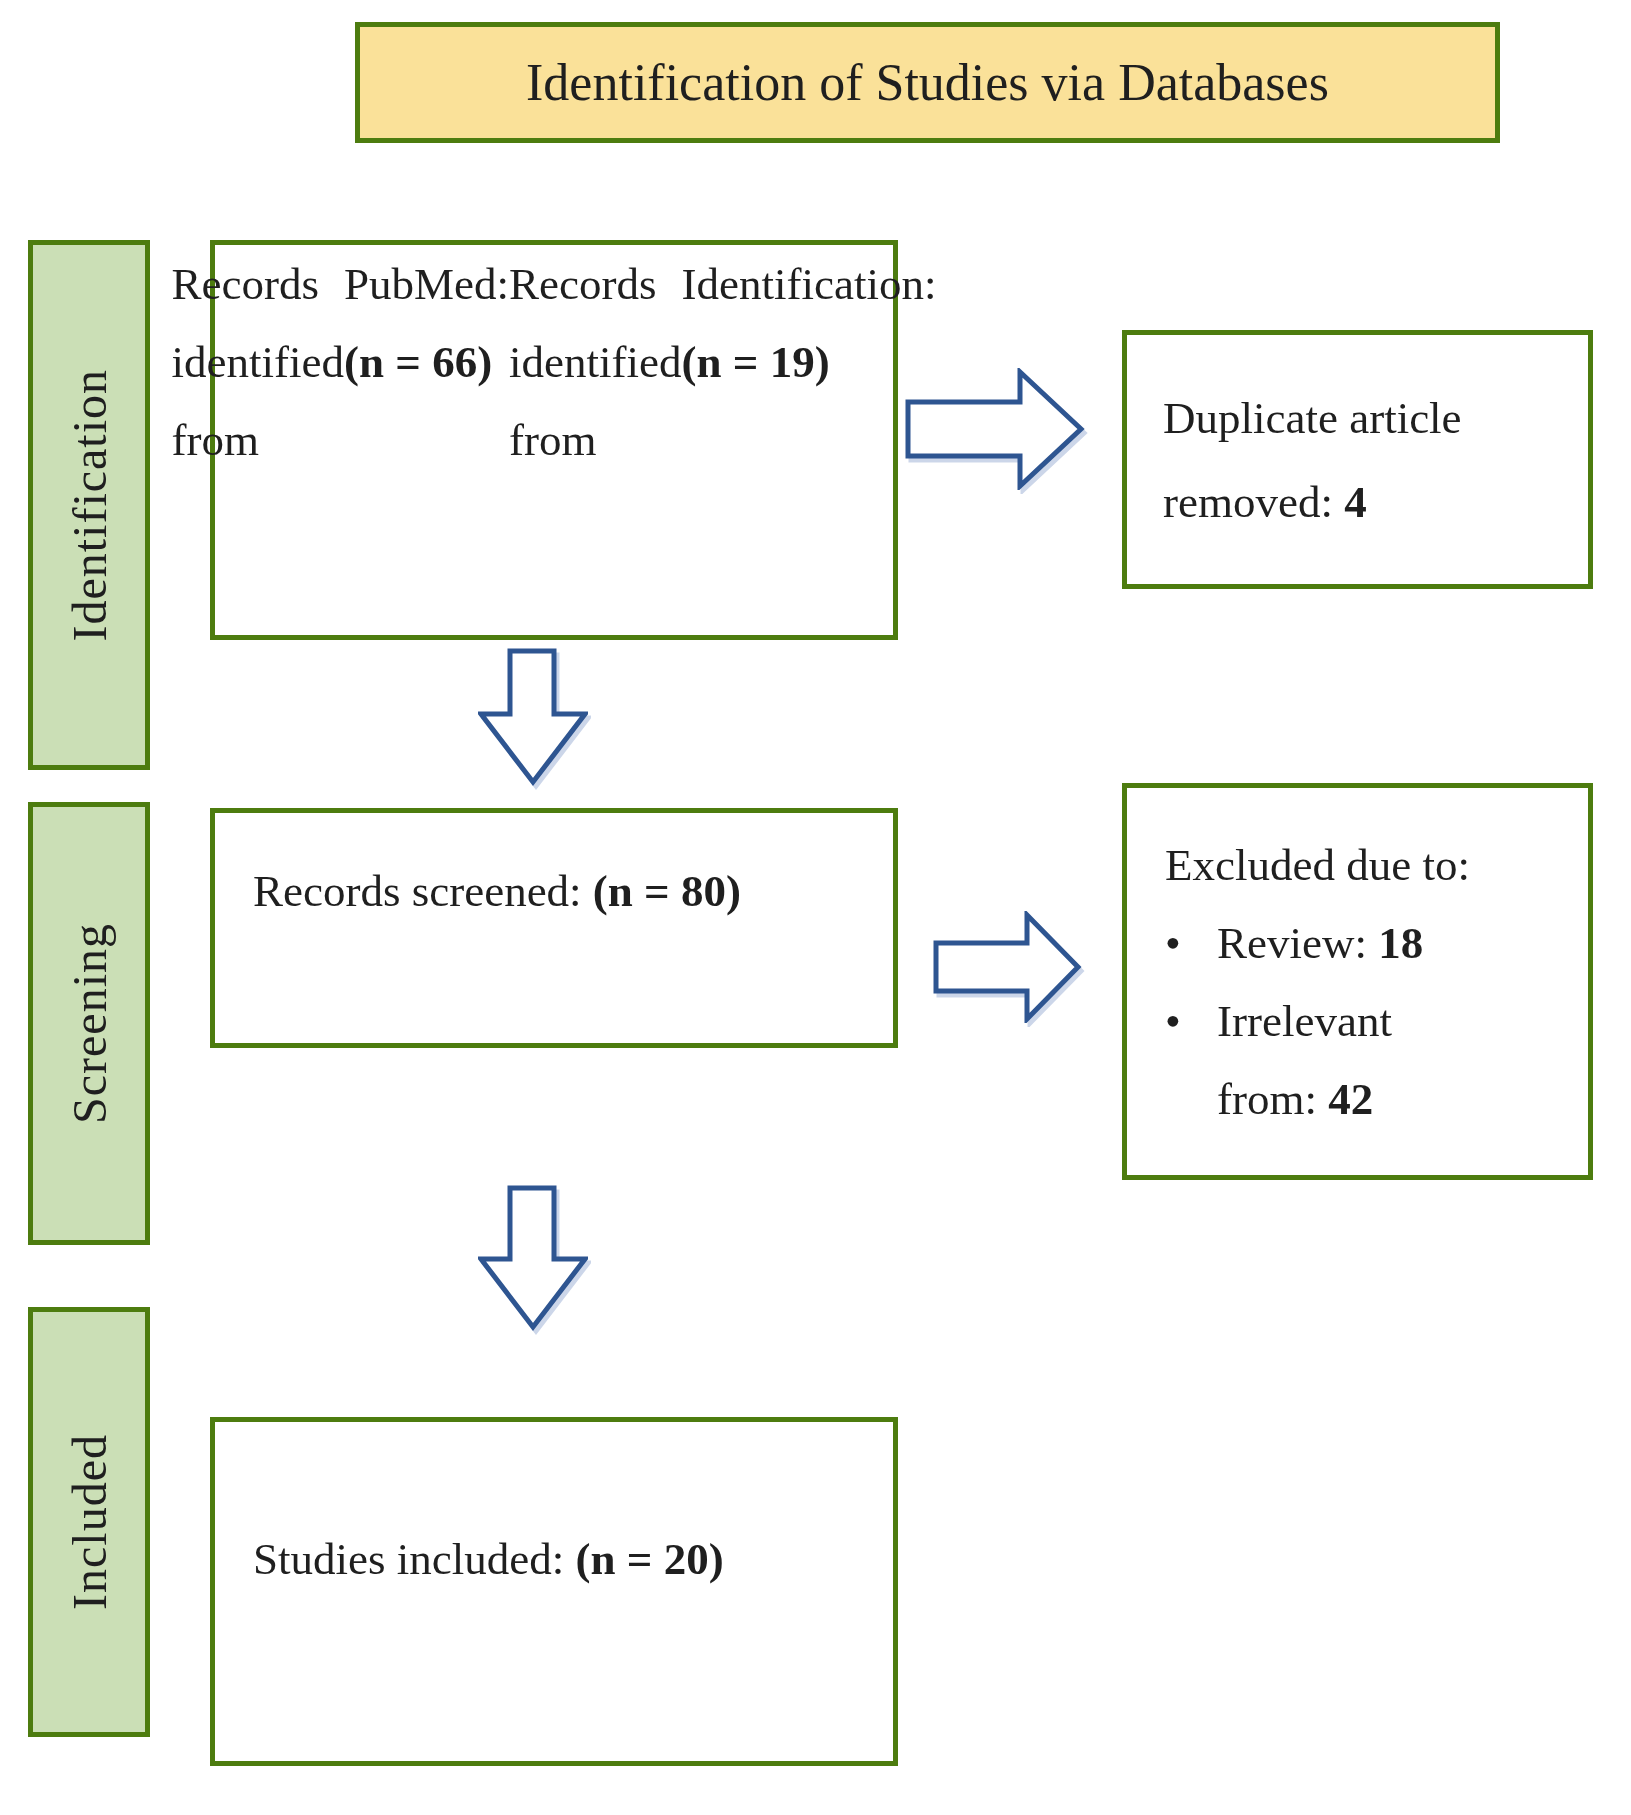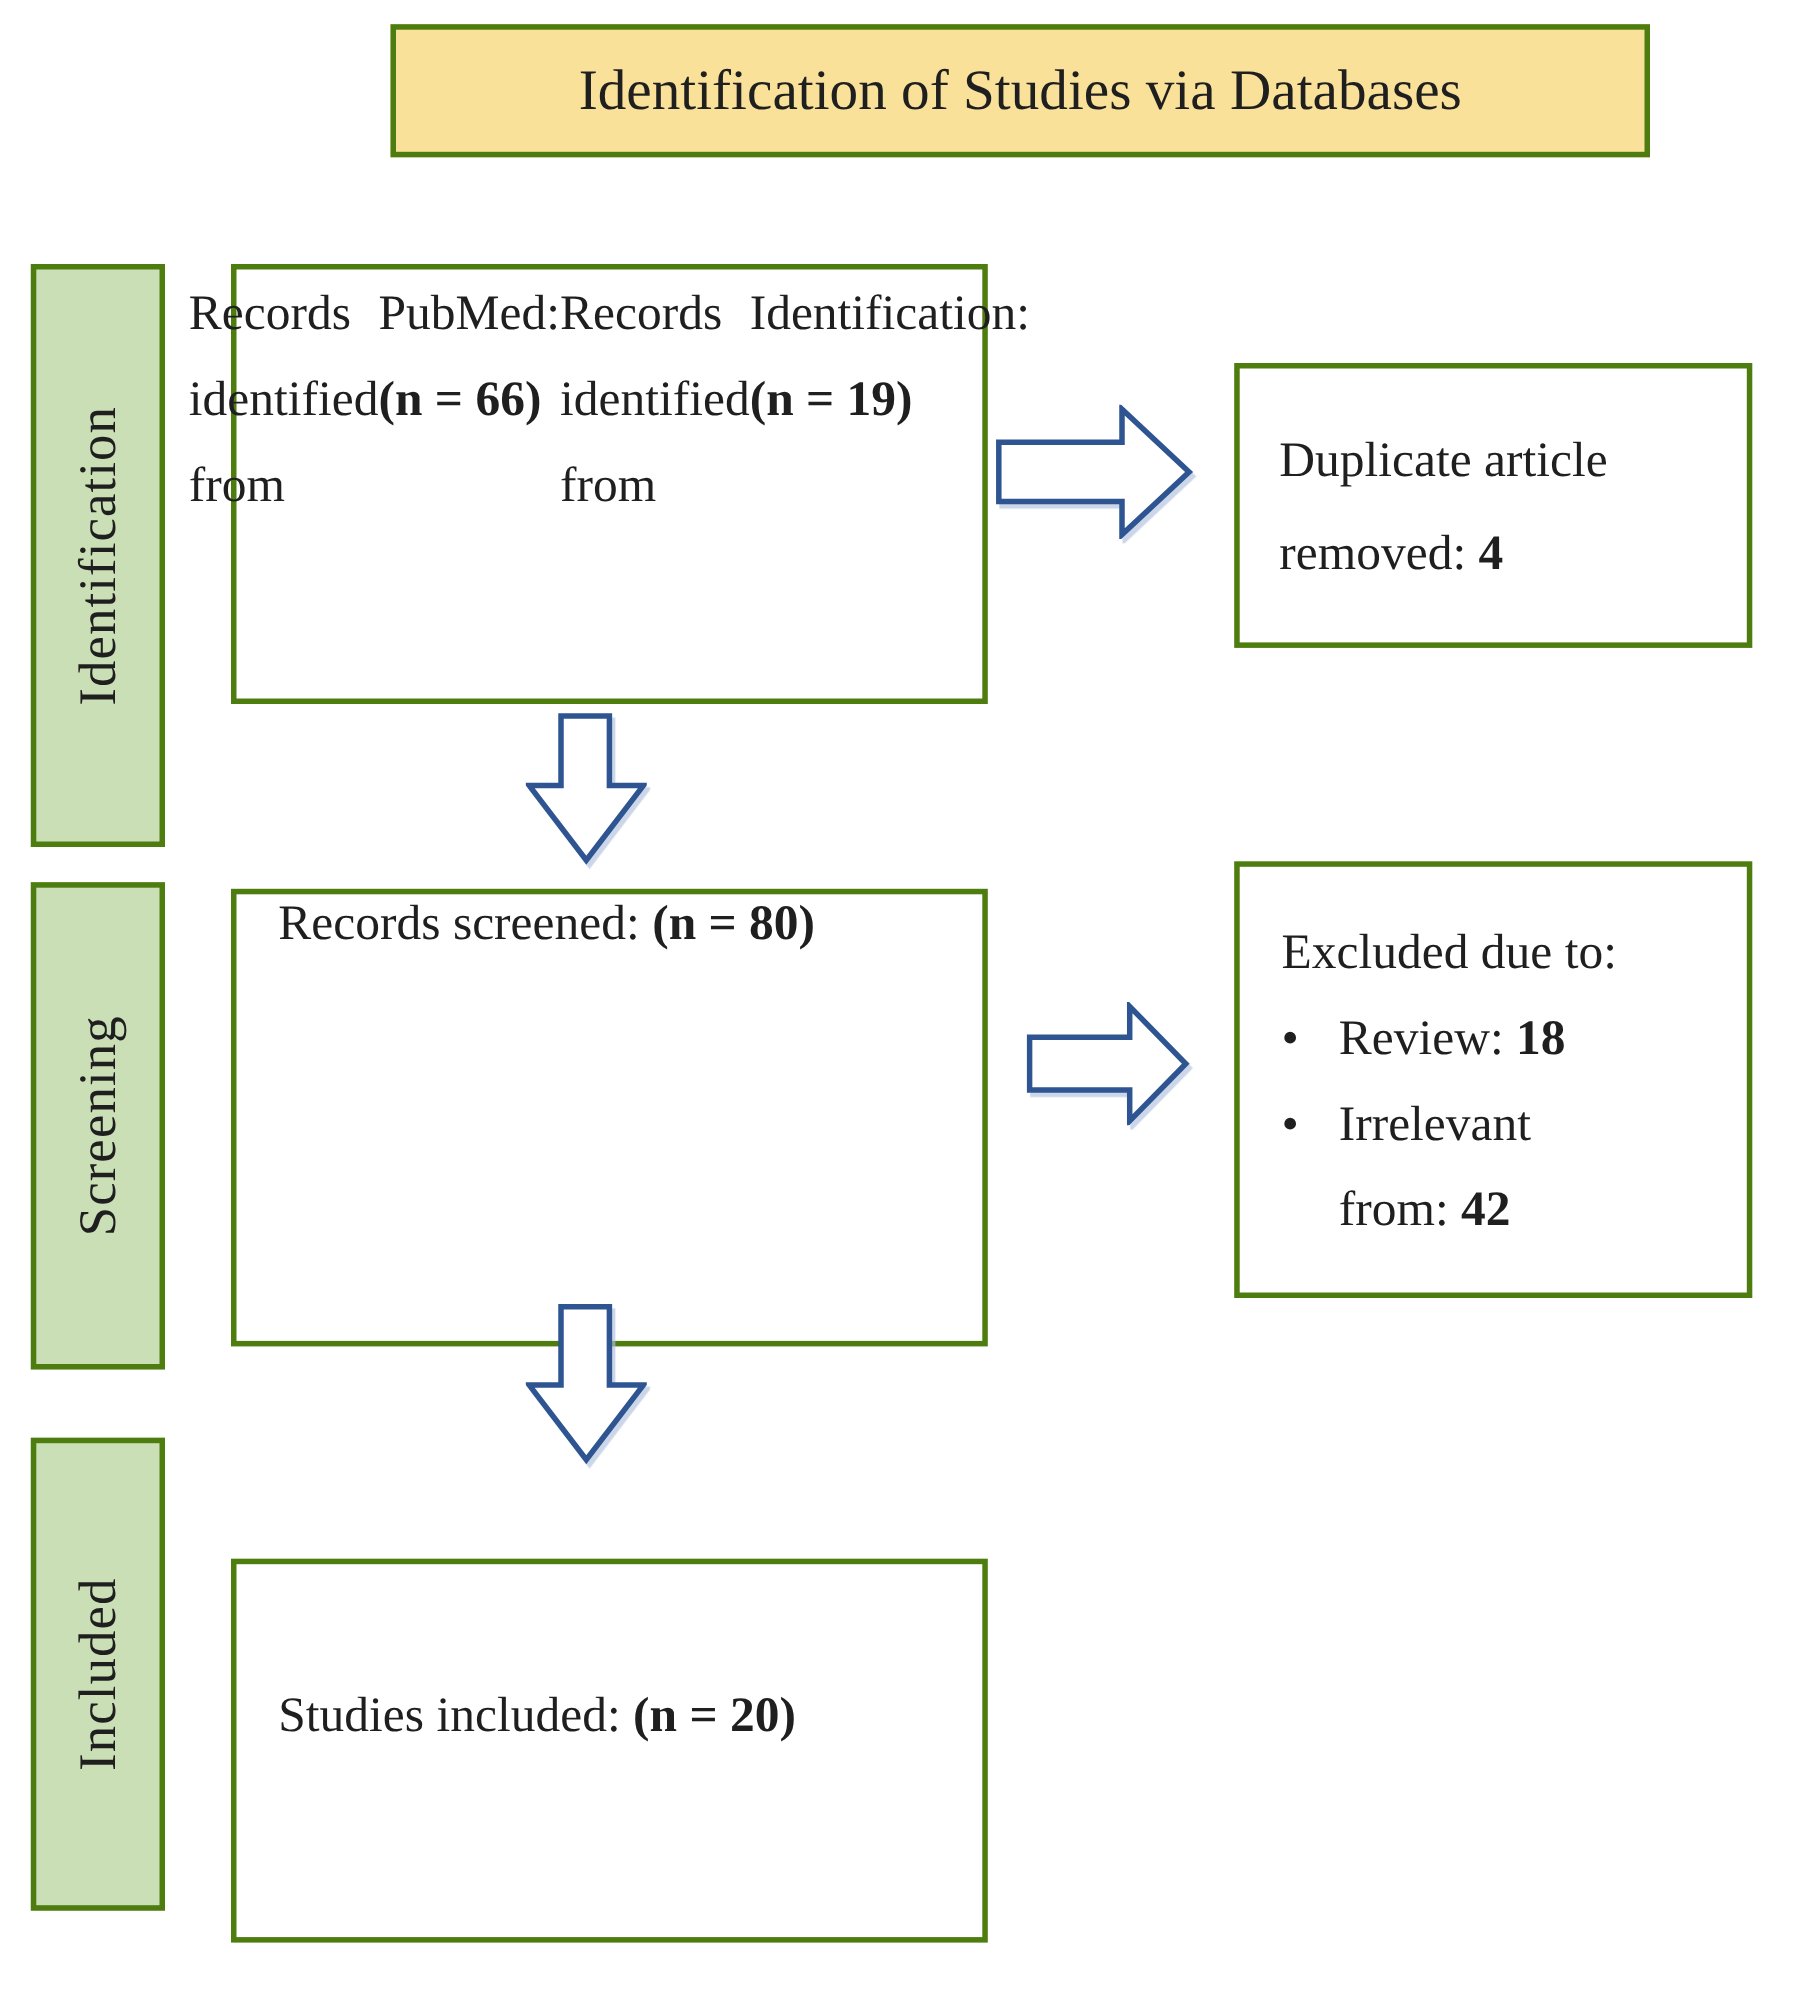--- a/index.html
+++ b/index.html
@@ -43,23 +43,23 @@
   
   .main-box{left:210px;width:688px;font-size:45px;}
   #box-records-identified{
     top:240px;height:400px;
     padding:0 38px;
     display:flex;flex-direction:row;justify-content:center;
     line-height:78px;
   }
   .jline{text-align:justify;text-align-last:justify;}
   #box-records-screened{
-    top:808px;height:416px;
+    top:808px;height:240px;
     padding:0 38px 75px 38px;
-    display:flex;align-items:flex-start;
+    display:flex;align-items:center;
   }
   #box-studies-included{
     top:1417px;height:349px;
     padding:0 38px 65px 38px;
     display:flex;align-items:center;
   }
   
   .right-box{left:1122px;width:471px;font-size:45px;}
   #box-duplicates{
     top:330px;height:259px;

